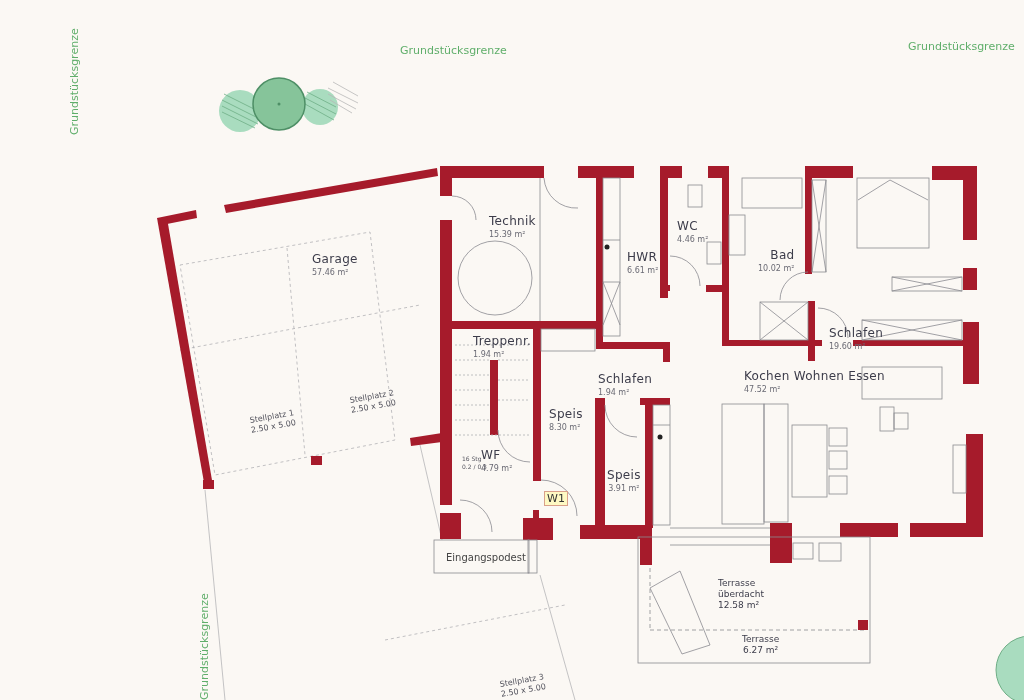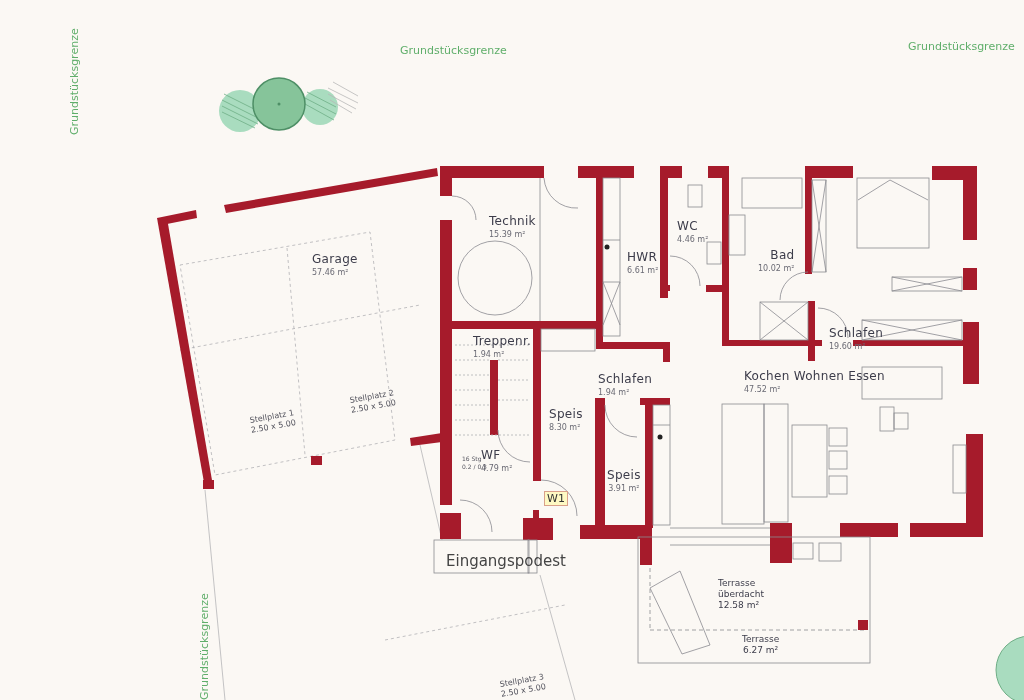--- a/index.html
+++ b/index.html
@@ -4,21 +4,21 @@
 <style>
   html, body { margin: 0; padding: 0; }
   body { width: 1024px; height: 700px; overflow: hidden; background: #fbf8f4; position: relative; font-family: "DejaVu Sans", sans-serif; }
   #stage { position: absolute; left: 0; top: 0; width: 1024px; height: 700px; }
   .lbl { position: absolute; color: #3c3c4a; font-family: "DejaVu Sans", sans-serif; white-space: nowrap; }
   .room-name { font-size: 12px; letter-spacing: 0.3px; }
   .room-area { font-size: 8px; color: #6a6a74; display: block; margin-top: 1px; }
   .green { color: #5fae6a; font-size: 11px; position: absolute; white-space: nowrap; }
   .small { font-size: 8px; color: #55555f; position: absolute; white-space: nowrap; }
   .w1 { position: absolute; border: 1px solid #d9a08a; background: #fef9c3; font-size: 11px; padding: 0 2px; color: #333; }
-  .ein { position: absolute; font-size: 15px; color: #444; }
+  .ein { position: absolute; font-size: 10px; color: #444; }
 </style>
 </head>
 <body>
 
 <div id="stage">
 <svg width="1024" height="700" viewBox="0 0 1024 700" xmlns="http://www.w3.org/2000/svg" style="position:absolute;left:0;top:0">
 
   <g stroke="#b5b5b8" stroke-width="0.8" fill="none">
     <line x1="205" y1="490" x2="225" y2="700"></line>
     <line x1="540" y1="575" x2="575" y2="700"></line>

